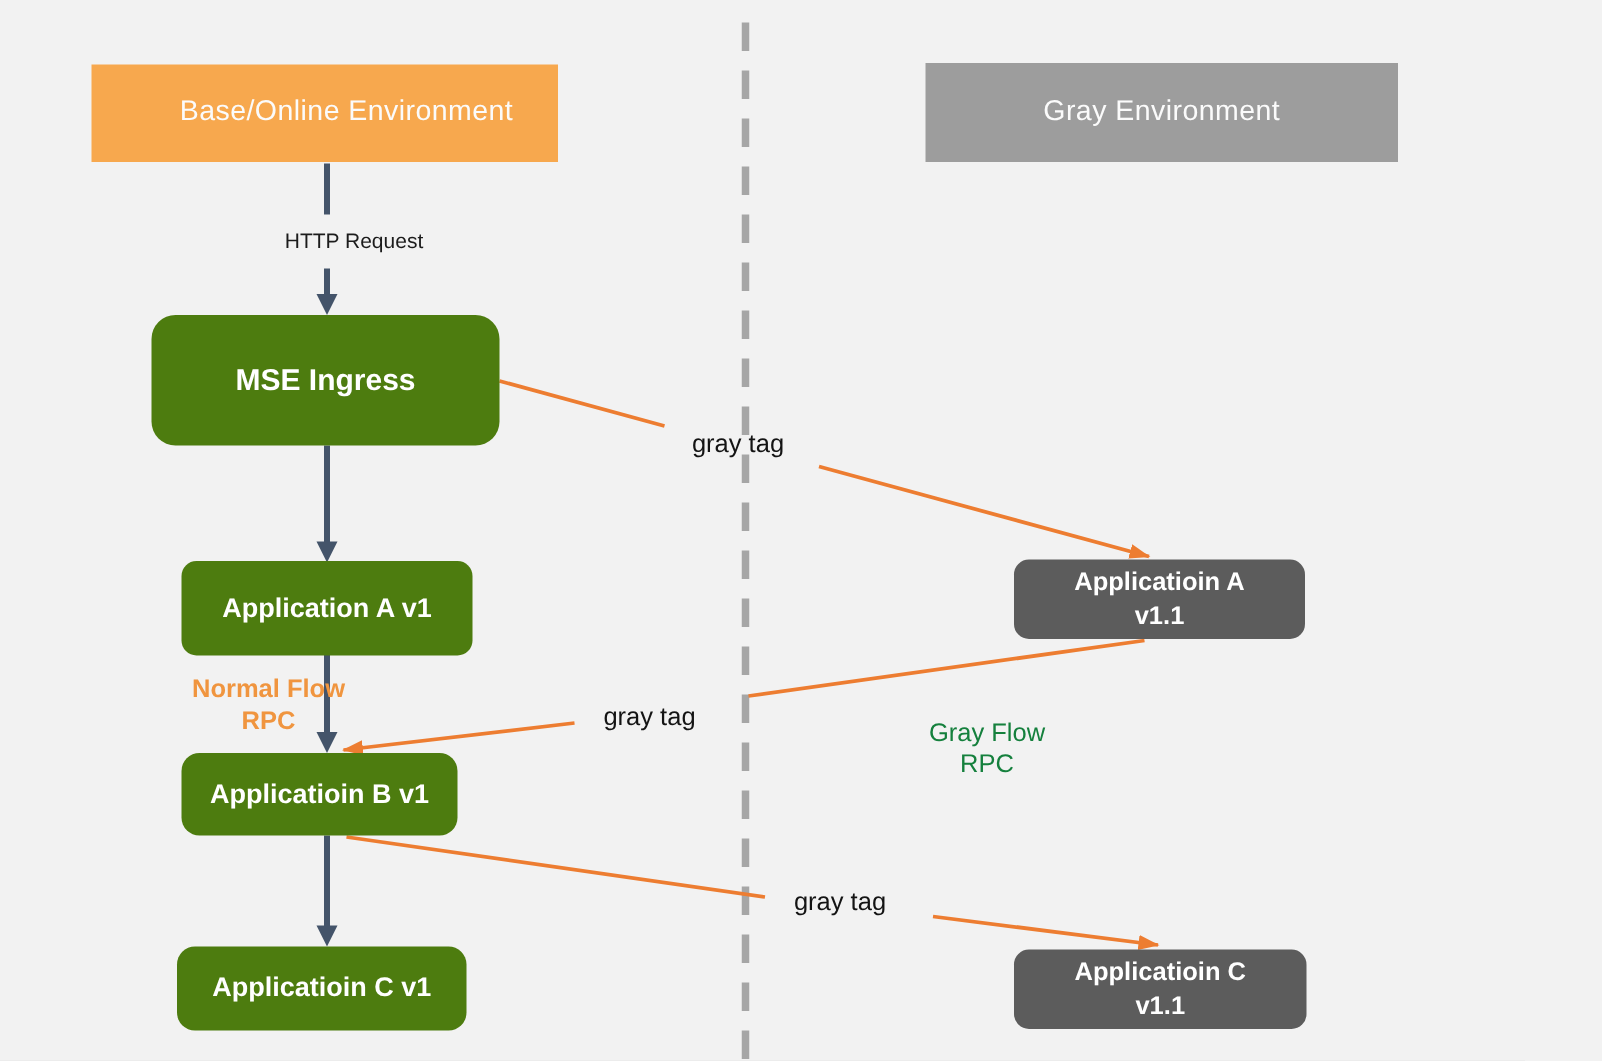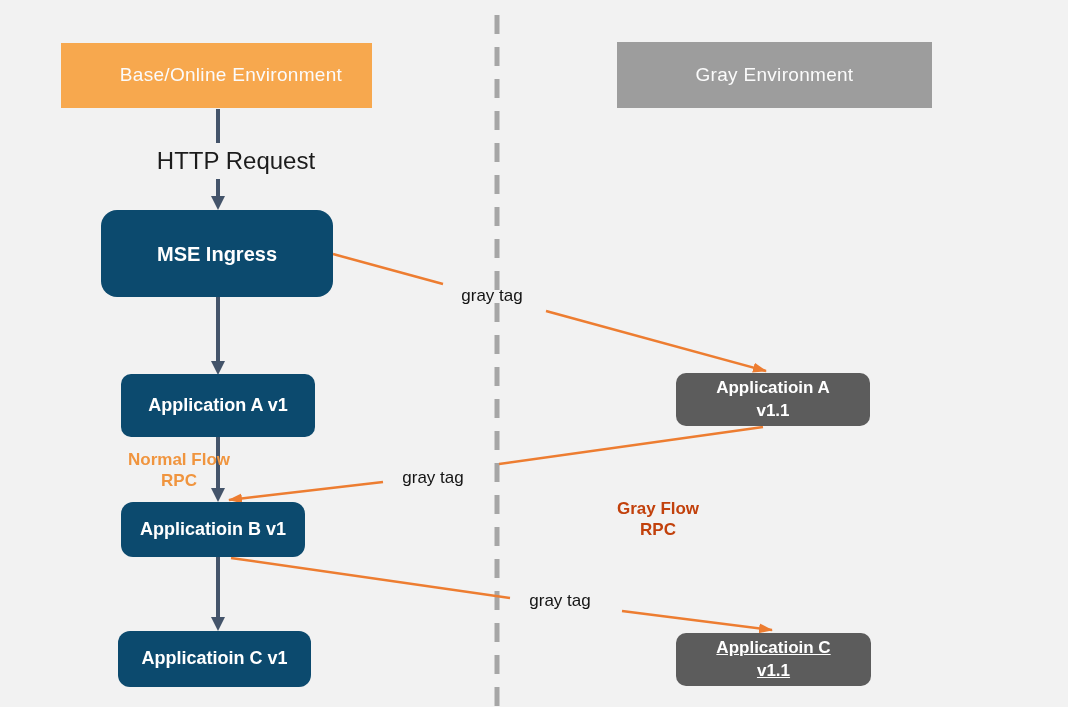--- a/index.html
+++ b/index.html
@@ -44,21 +44,21 @@
     width: 311px; height: 65px;
     background: #F7A84E;
     padding-left: 29px;
   }
   .header-gray {
     left: 617px; top: 42px;
     width: 315px; height: 66px;
     background: #9D9D9D;
   }
   .node-orange {
-    background: #0c4a6e;
+    background: #4d7c0f;
     font-weight: 600;
   }
   .node-gray {
     background: #5C5C5C;
     font-weight: 600;
   }
   .node-mse {
     left: 101px; top: 210px;
     width: 232px; height: 87px;
     border-radius: 16px;
@@ -86,50 +86,48 @@
     left: 676px; top: 373px;
     width: 194px; height: 53px;
     border-radius: 10px;
     font-size: 17px;
   }
   .node-c11 {
     left: 676px; top: 633px;
     width: 195px; height: 53px;
     border-radius: 10px;
     font-size: 17px;
-    text-decoration: underline;
   }
   .free-label {
     position: absolute;
     transform: translate(-50%, -50%);
     white-space: nowrap;
     text-align: center;
     line-height: 1.25;
   }
   .dark-label {
     color: #1c1c1c;
-    font-size: 24px;
+    font-size: 14px;
     font-weight: 500;
   }
   .tag-label {
     color: #141414;
     font-size: 17px;
     font-weight: 400;
   }
   .orange-flow-label {
     color: #F0953F;
     font-size: 17px;
     font-weight: 600;
     margin-left: 44px;
   }
   .gray-flow-label {
-    color: #c2410c;
-    font-size: 17px;
-    font-weight: 700;
-    margin-top: 20px;
+    color: #15803d;
+    font-size: 17px;
+    font-weight: 400;
   }
 </style>
 </head>
 <body>
 
 <div class="canvas">
 
   <svg class="layer" width="1068" height="707" viewBox="0 0 1068 707">
     <defs>
       <marker id="orangeArrow" markerUnits="userSpaceOnUse" markerWidth="16" markerHeight="12" refX="13" refY="5" orient="auto">

